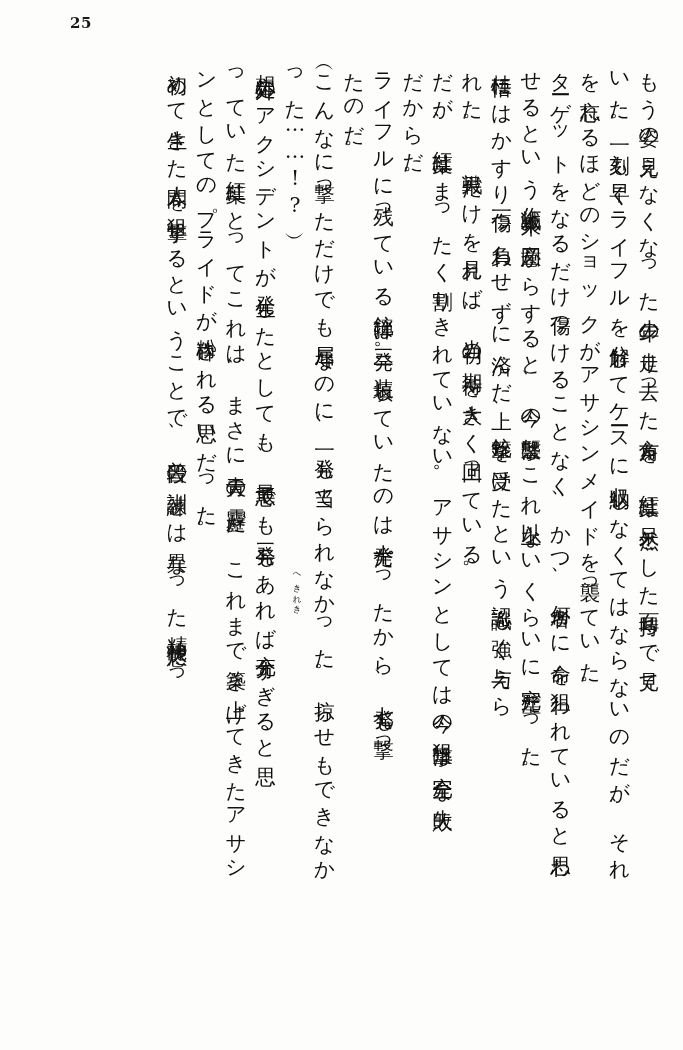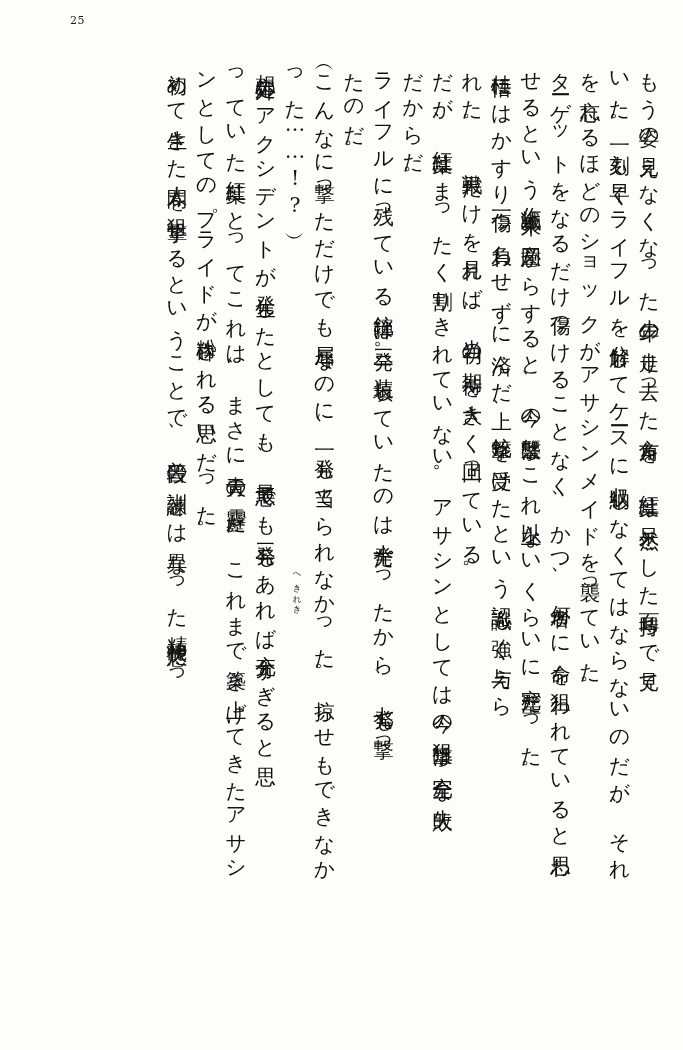--- a/index.html
+++ b/index.html
@@ -19,24 +19,25 @@
     position: absolute;
     inset: 0;
     background: #fdfdfb;
   }
 
   
   #page-number {
     position: absolute;
     top: 14px;
     left: 70px;
-    font-size: 11px;
+    font-size: 15px;
     color: #1a1a1a;
     font-family: "DejaVu Serif", "Liberation Serif", serif;
     letter-spacing: 0.5px;
+    font-weight: bold;
   }
 
   
   #text-body {
     position: absolute;
     top: 58px;
     left: 30px;
     right: 24px;
     bottom: 22px;
     display: flex;

